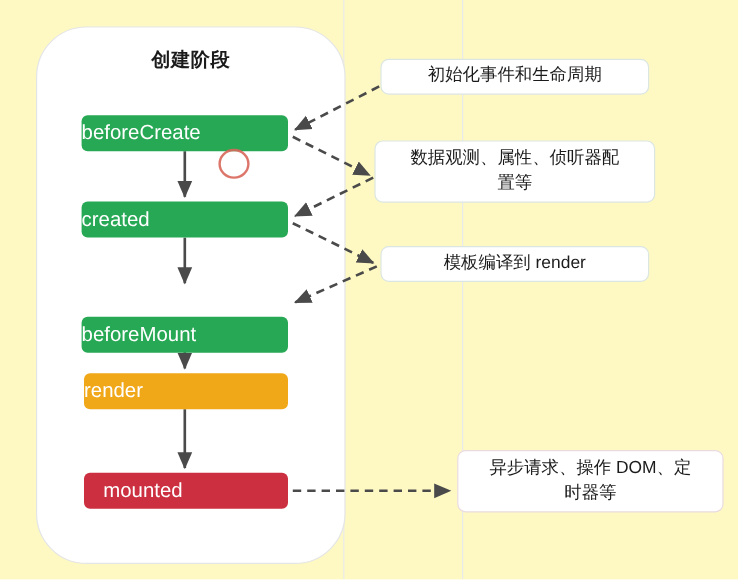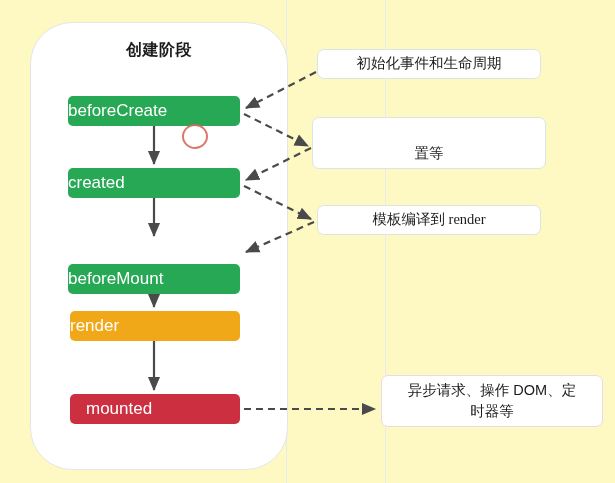--- a/index.html
+++ b/index.html
@@ -91,21 +91,21 @@
     display: flex;
     align-items: center;
     justify-content: center;
     padding: 3px 8px;
   }
   .annot-teal { border: 1.2px solid #dbe6e2; }
   .annot-pink { border: 1.2px solid #eadbe1; }
 
   #annot-init     { left: 317px; top: 49px;  width: 224px; height: 30px; }
   #annot-data     { left: 312px; top: 117px; width: 234px; height: 52px; }
-  #annot-template { left: 317px; top: 205px; width: 224px; height: 30px; font-family: Liberation Serif, serif; }
+  #annot-template { left: 317px; top: 205px; width: 224px; height: 30px; }
   #annot-async    { left: 381px; top: 375px; width: 222px; height: 52px; }
 
   svg.overlay {
     position: absolute;
     left: 0;
     top: 0;
     width: 615px;
     height: 483px;
     pointer-events: none;
   }
@@ -161,21 +161,21 @@
   <div class="node node-green" id="node-beforemount">beforeMount</div>
 
   <div class="node node-orange" id="node-render">render</div>
 
   <div class="node node-red" id="node-mounted">mounted</div>
 
   <div class="annot annot-teal" id="annot-init">初始化事件和生命周期</div>
 
   <div class="annot annot-teal" id="annot-data">
     <span>
-      <br>
+      <span>数据观测、属性、侦听器配</span><br>
       <span>置等</span>
     </span>
   </div>
 
   <div class="annot annot-teal" id="annot-template">模板编译到 render</div>
 
   <div class="annot annot-pink" id="annot-async">
     <span>
       <span>异步请求、操作 DOM、定</span><br>
       <span>时器等</span>

